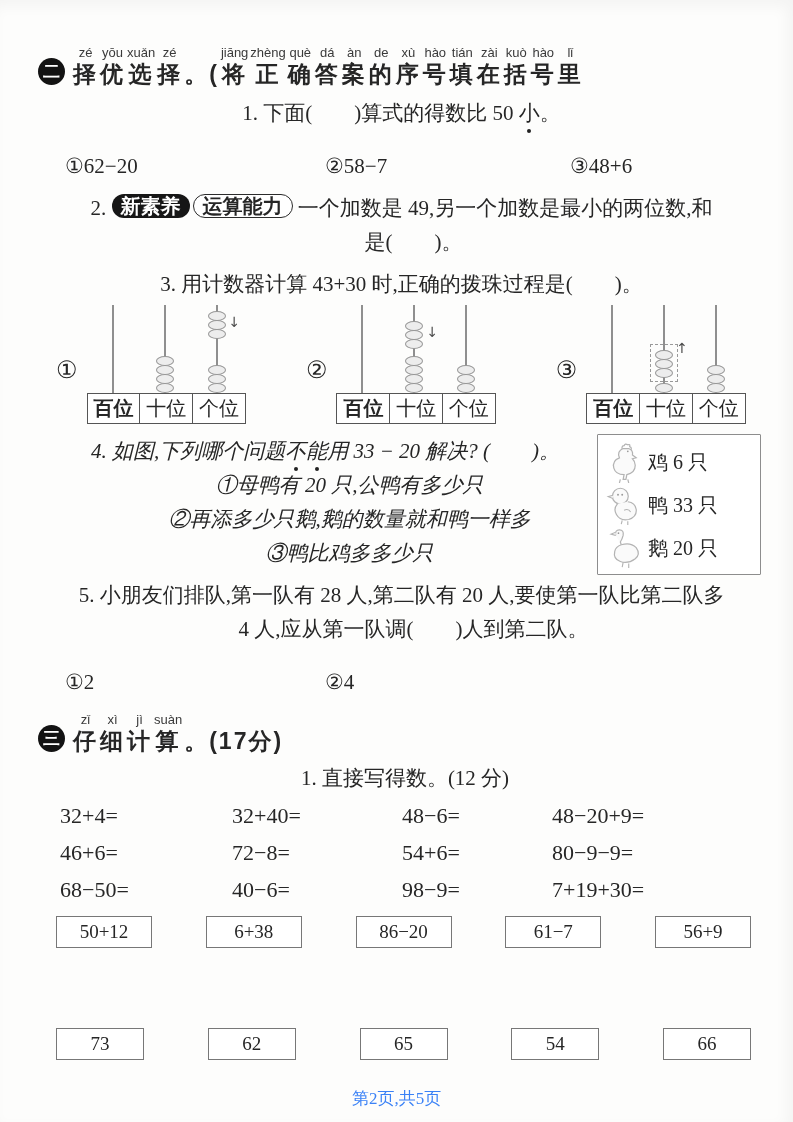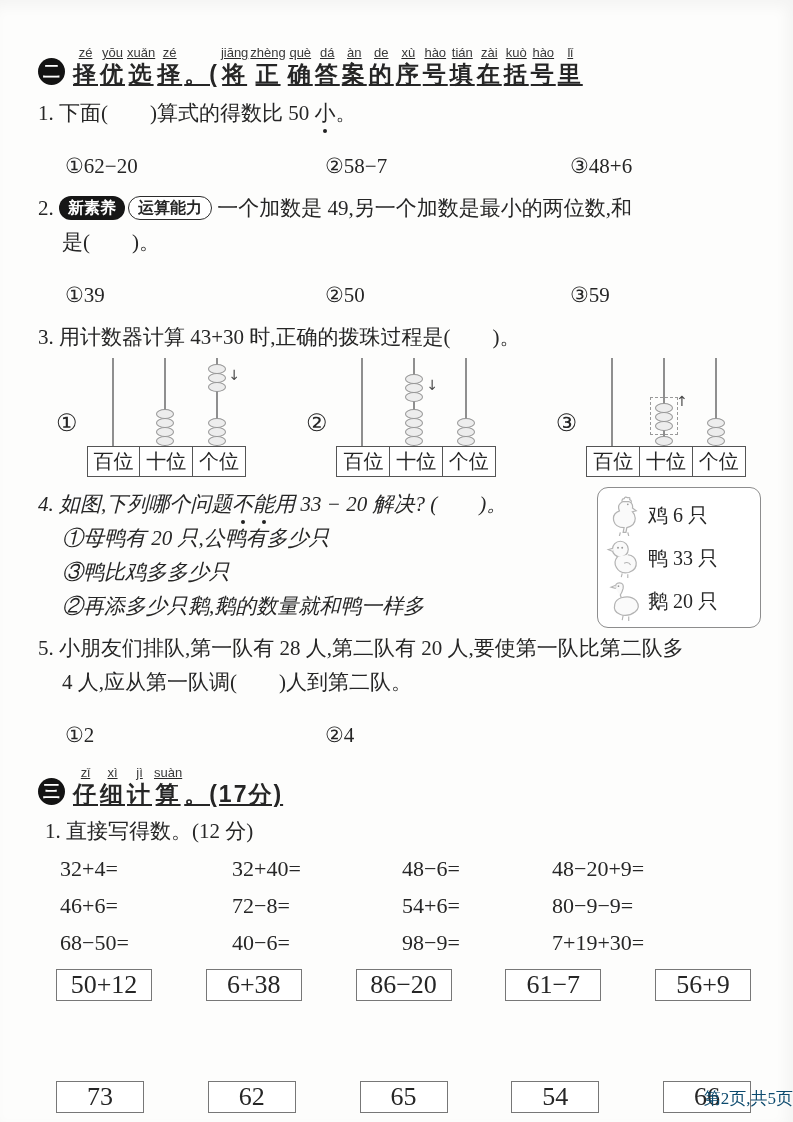--- a/index.html
+++ b/index.html
@@ -7,79 +7,79 @@
         font-family:"Liberation Serif","DejaVu Serif",serif;color:#262626;
         box-shadow:inset -6px 6px 14px rgba(0,0,0,0.04);}
   .content{padding:44px 28px 0 38px;}
 
   
   .sec-header{display:flex;align-items:flex-end;gap:7px;}
   .sec-icon{width:27px;height:27px;border-radius:50%;background:#131313;color:#fff;
             font-family:"Liberation Sans",sans-serif;font-weight:bold;font-size:17px;
             display:flex;align-items:center;justify-content:center;flex:0 0 auto;margin-bottom:3px;}
   .rtitle{display:flex;align-items:flex-end;flex-wrap:nowrap;}
-  .rchar{display:inline-flex;flex-direction:column;align-items:center;margin:0 1px;text-decoration:underline;}
+  .rchar{display:inline-flex;flex-direction:column;align-items:center;margin:0 1px;}
   .rp{font-family:"Liberation Sans","DejaVu Sans",sans-serif;font-size:13px;color:#3a3a3a;height:17px;line-height:17px;white-space:nowrap;}
   .rc{font-family:"Liberation Sans","DejaVu Sans",sans-serif;font-weight:bold;font-size:23px;line-height:27px;letter-spacing:2px;white-space:nowrap;}
 
-  .qline{font-size:21px;line-height:34px;}
+  .qline{font-size:21px;line-height:34px;text-align:center;}
   .q-cont{padding-left:24px;}
   .options-row{display:grid;grid-template-columns:260px 245px auto;padding-left:27px;
                font-size:21px;line-height:33px;}
   .option{white-space:nowrap;}
 
   .emph-char{position:relative;display:inline-block;}
   .emph-char::after{content:"";position:absolute;left:50%;bottom:-3px;transform:translateX(-50%);
                     width:4px;height:4px;border-radius:50%;background:#222;}
 
   
-  .badge{font-family:"Liberation Sans",sans-serif;font-weight:bold;font-size:16px;line-height:22px;
+  .badge{font-family:"Liberation Sans",sans-serif;font-weight:bold;font-size:20px;line-height:22px;
          display:inline-block;vertical-align:2px;}
   .badge-dark{background:#161616;color:#fff;border-radius:12px;padding:1px 9px;}
   .badge-light{border:1.6px solid #2b2b2b;border-radius:12px;padding:0 9px;background:#fff;margin-left:3px;}
 
   
   .abacus-row{display:flex;gap:60px;padding-left:18px;margin-top:4px;}
   .abacus-group{display:flex;align-items:flex-end;gap:9px;}
   .ab-label{font-size:24px;line-height:1;margin-bottom:42px;}
   .ab-rods{display:flex;}
   .ab-col{width:52px;height:88px;position:relative;}
   .rod{position:absolute;left:50%;transform:translateX(-50%);top:0;bottom:0;width:2px;background:#8f8f8f;}
   .bead{position:absolute;left:50%;transform:translateX(-50%);width:18px;height:10px;border-radius:50%;
         background:#ededed;border:1px solid #979797;box-sizing:border-box;}
   .dash-box{position:absolute;left:calc(50% - 14px);width:28px;border:1.5px dashed #999;box-sizing:border-box;}
   .ab-arrow{position:absolute;left:calc(50% + 12px);font-size:14px;color:#4a4a4a;
             font-family:"DejaVu Sans",sans-serif;line-height:1;}
   .ab-places{display:flex;}
   .place-cell{width:52px;height:29px;border:1.3px solid #555;margin-left:-1.3px;box-sizing:content-box;
               text-align:center;font-size:20px;line-height:29px;background:#fff;}
-  .ab-places .place-cell:first-child{margin-left:0;}
+  .ab-places .place-cell:first-child{margin-left:0;font-weight:bold;}
 
   
   .q4-wrap{position:relative;}
   .q4-text{width:575px;font-style:italic;}
-  .legend-box{position:absolute;right:4px;top:0;width:150px;border:1.3px solid #8d8d8d;border-radius:11px;
+  .legend-box{position:absolute;right:4px;top:0;width:150px;border:1.3px solid #8d8d8d;border-radius:1px;
               background:#fff;padding:7px 5px 5px 7px;display:flex;flex-direction:column;gap:2px;}
   .legend-row{display:flex;align-items:center;gap:3px;height:41px;}
   .legend-icon{width:40px;height:41px;flex:0 0 auto;}
   .legend-icon svg{width:40px;height:41px;display:block;}
   .legend-label{font-size:20px;white-space:nowrap;}
 
   
   .calc-grid{padding-left:22px;margin-top:2px;}
   .calc-row{display:grid;grid-template-columns:172px 170px 150px auto;font-size:22px;line-height:37px;}
   .calc-cell{white-space:nowrap;}
 
   
   .match-row{display:flex;justify-content:space-between;padding:0 14px 0 18px;margin-top:8px;}
   .match-box{min-width:96px;height:32px;border:1.3px solid #777;box-sizing:border-box;background:#fff;
-             text-align:center;font-size:26px;line-height:30px;padding:0 8px;}
+             text-align:center;font-size:19px;line-height:30px;padding:0 8px;}
   .match-row.answers .match-box{min-width:88px;}
 
-  .footer{position:absolute;bottom:12px;left:0;width:100%;text-align:right;font-size:17px;color:#0c4a6e;}
+  .footer{position:absolute;bottom:12px;left:0;width:100%;text-align:center;font-size:17px;color:#3b82f6;}
 
   .mt2{margin-top:20px;} .mt6{margin-top:6px;margin-left:7px;} .mt8{margin-top:8px;} .mt10{margin-top:10px;} .mt12{margin-top:12px;}
 </style>
 </head>
 <body>
 
 <div class="page">
   <div class="content">
 
     <div class="sec-header">
@@ -166,25 +166,20 @@
         <span class="option">②58−7</span>
         <span class="option">③48+6</span>
       </div>
 
     <div class="qline mt8">
       <span>2.</span>
       <span class="badge badge-dark">新素养</span><span class="badge badge-light">运算能力</span>
       <span>一个加数是 49,另一个加数是最小的两位数,和</span>
     </div>
     <div class="qline q-cont">是(　　)。</div>
-    <div class="options-row mt2">
-        <span class="option">①39</span>
-        <span class="option">②50</span>
-        <span class="option">③59</span>
-      </div>
 
     <div class="qline mt8">3. 用计数器计算 43+30 时,正确的拨珠过程是(　　)。</div>
     <div class="abacus-row" id="abacus-row">
         <div class="abacus-group">
           <span class="ab-label">①</span>
           <div class="ab-frame">
             <div class="ab-rods">
               <div class="ab-col">
                 <div class="rod"></div>
               </div>
@@ -273,22 +268,22 @@
               <div class="place-cell">十位</div>
               <div class="place-cell">个位</div>
             </div>
           </div>
         </div>
       </div>
 
     <div class="q4-wrap mt10">
       <div class="qline q4-text"><span>4. 如图,下列哪个问题</span><span class="emph-char">不</span><span class="emph-char">能</span><span>用 33 − 20 解决? (　　)。</span></div>
       <div class="qline q-cont q4-text">①母鸭有 20 只,公鸭有多少只</div>
+      <div class="qline q-cont q4-text">②再添多少只鹅,鹅的数量就和鸭一样多</div>
       <div class="qline q-cont q4-text">③鸭比鸡多多少只</div>
-      <div class="qline q-cont q4-text">②再添多少只鹅,鹅的数量就和鸭一样多</div>
       <div class="legend-box">
           <div class="legend-row">
             <span class="legend-icon">
               <svg viewBox="0 0 40 44" xmlns="http://www.w3.org/2000/svg">
                 <path d="M17 8 q-1-4 2-4 q1-3 4-1 q3-1 2 2 q3 1 1 4" fill="none" stroke="#b3b3b3" stroke-width="1.3"></path>
                 <path d="M24 7 q5 2 4 7 l4 3 -4 1 q3 3 3 7 q0 8-9 10 l-1 5 h-3 l1-5 q-9 0-11-7 q-2-8 6-11 q-3-7 4-10z" fill="#fafafa" stroke="#b3b3b3" stroke-width="1.3"></path>
                 <path d="M15 40 l-1 4 m9-4 l1 4" stroke="#b3b3b3" stroke-width="1.3" fill="none"></path>
                 <circle cx="23" cy="10" r="0.9" fill="#999"></circle>
               </svg>
             </span>

